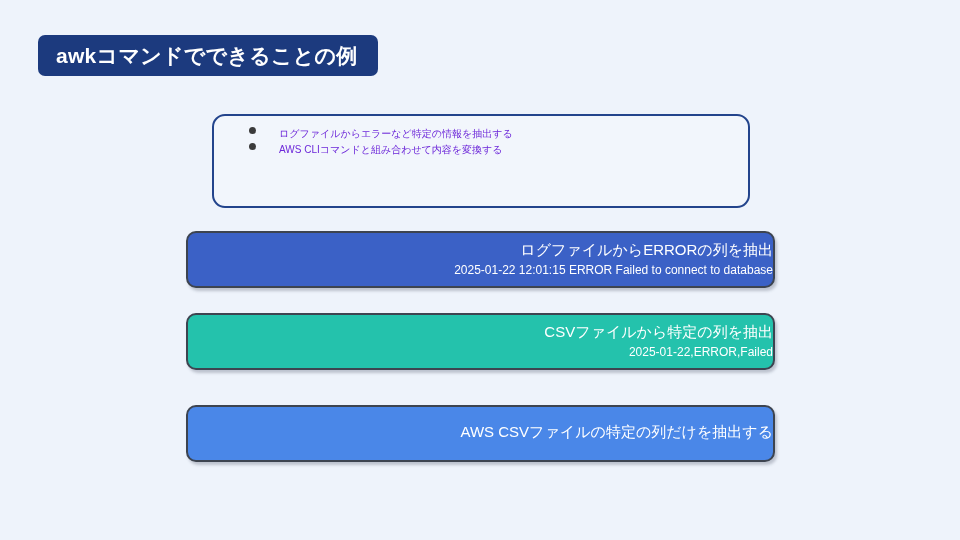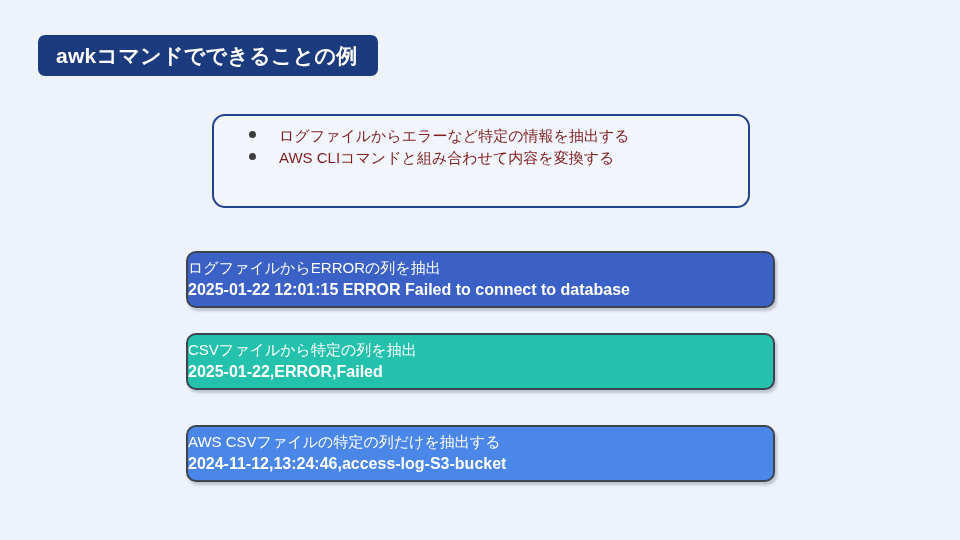--- a/index.html
+++ b/index.html
@@ -77,51 +77,50 @@
     height: 7px;
     border-radius: 50%;
     background: #3b3b3b;
     flex: 0 0 auto;
     margin-left: 15px;
     margin-right: 23px;
     position: relative;
     top: -3px;
   }
   .bullet-text {
-    font-size: 15px;
-    color: #7f1d1d;
+    font-size: 10px;
+    color: #6d28d9;
     white-space: nowrap;
   }
 
   
   .result-box {
     position: absolute;
     left: 186px;
     width: 589px;
     box-sizing: border-box;
     border: 2px solid #3d4450;
     border-radius: 10px;
     display: flex;
     flex-direction: column;
-    align-items: flex-start;
+    align-items: flex-end;
     justify-content: center;
     box-shadow: 2px 3px 3px rgba(60, 70, 90, 0.28);
-    margin-top: 20px;
   }
   .result-caption {
     color: #ffffff;
     font-size: 15px;
     line-height: 1.25;
     white-space: nowrap;
     margin-bottom: 3px;
   }
   .result-value {
     color: #ffffff;
-    font-size: 16px;
-    font-weight: bold;
+    font-size: 12px;
+    font-weight: normal;
     line-height: 1.25;
     white-space: nowrap;
   }
 
   #box-log   { top: 231px; height: 57px; background: #3b61c6; }
   #box-csv   { top: 313px; height: 57px; background: #24c2ac; }
   #box-awscli{ top: 405px; height: 57px; background: #4a87e8; }
 </style>
 </head>
 <body>
@@ -150,16 +149,15 @@
     <span class="result-value">2025-01-22 12:01:15 ERROR Failed to connect to database</span>
   </div>
 
   <div class="result-box" id="box-csv">
     <span class="result-caption">CSVファイルから特定の列を抽出</span>
     <span class="result-value">2025-01-22,ERROR,Failed</span>
   </div>
 
   <div class="result-box" id="box-awscli">
     <span class="result-caption">AWS CSVファイルの特定の列だけを抽出する</span>
-    <span class="result-value">2024-11-12,13:24:46,access-log-S3-bucket</span>
   </div>
 
 </div>
 
 </body></html>

